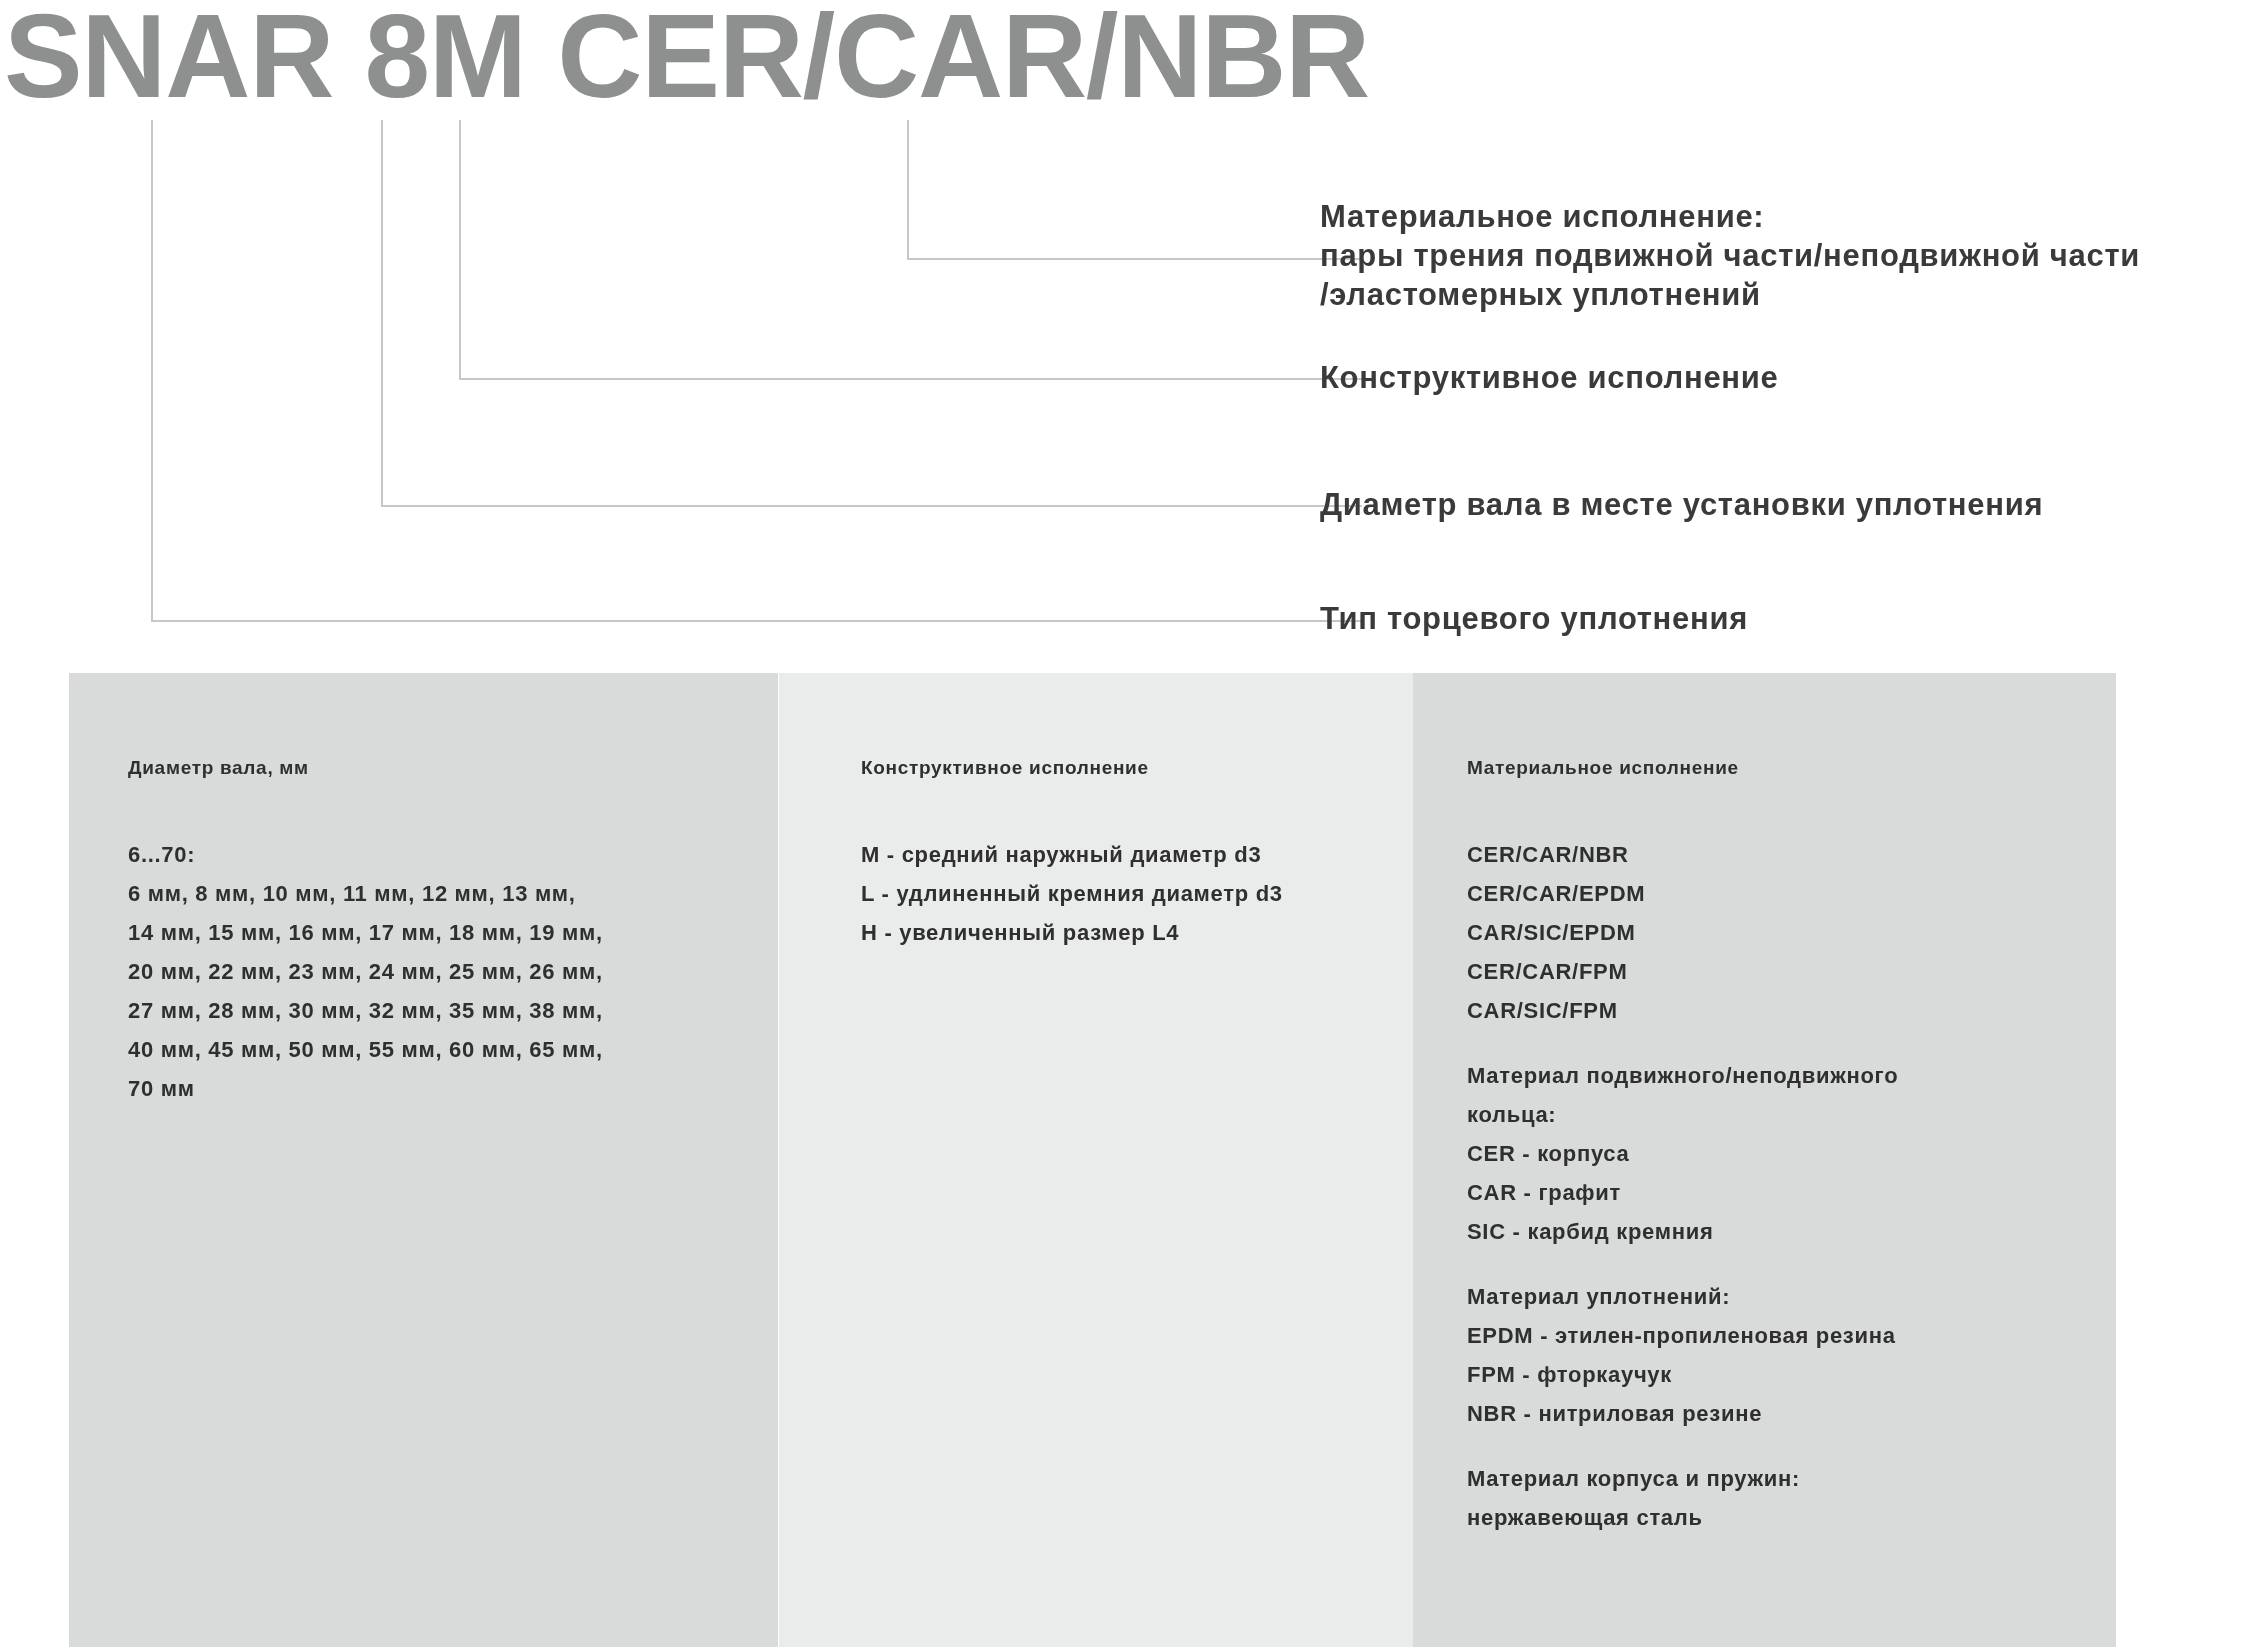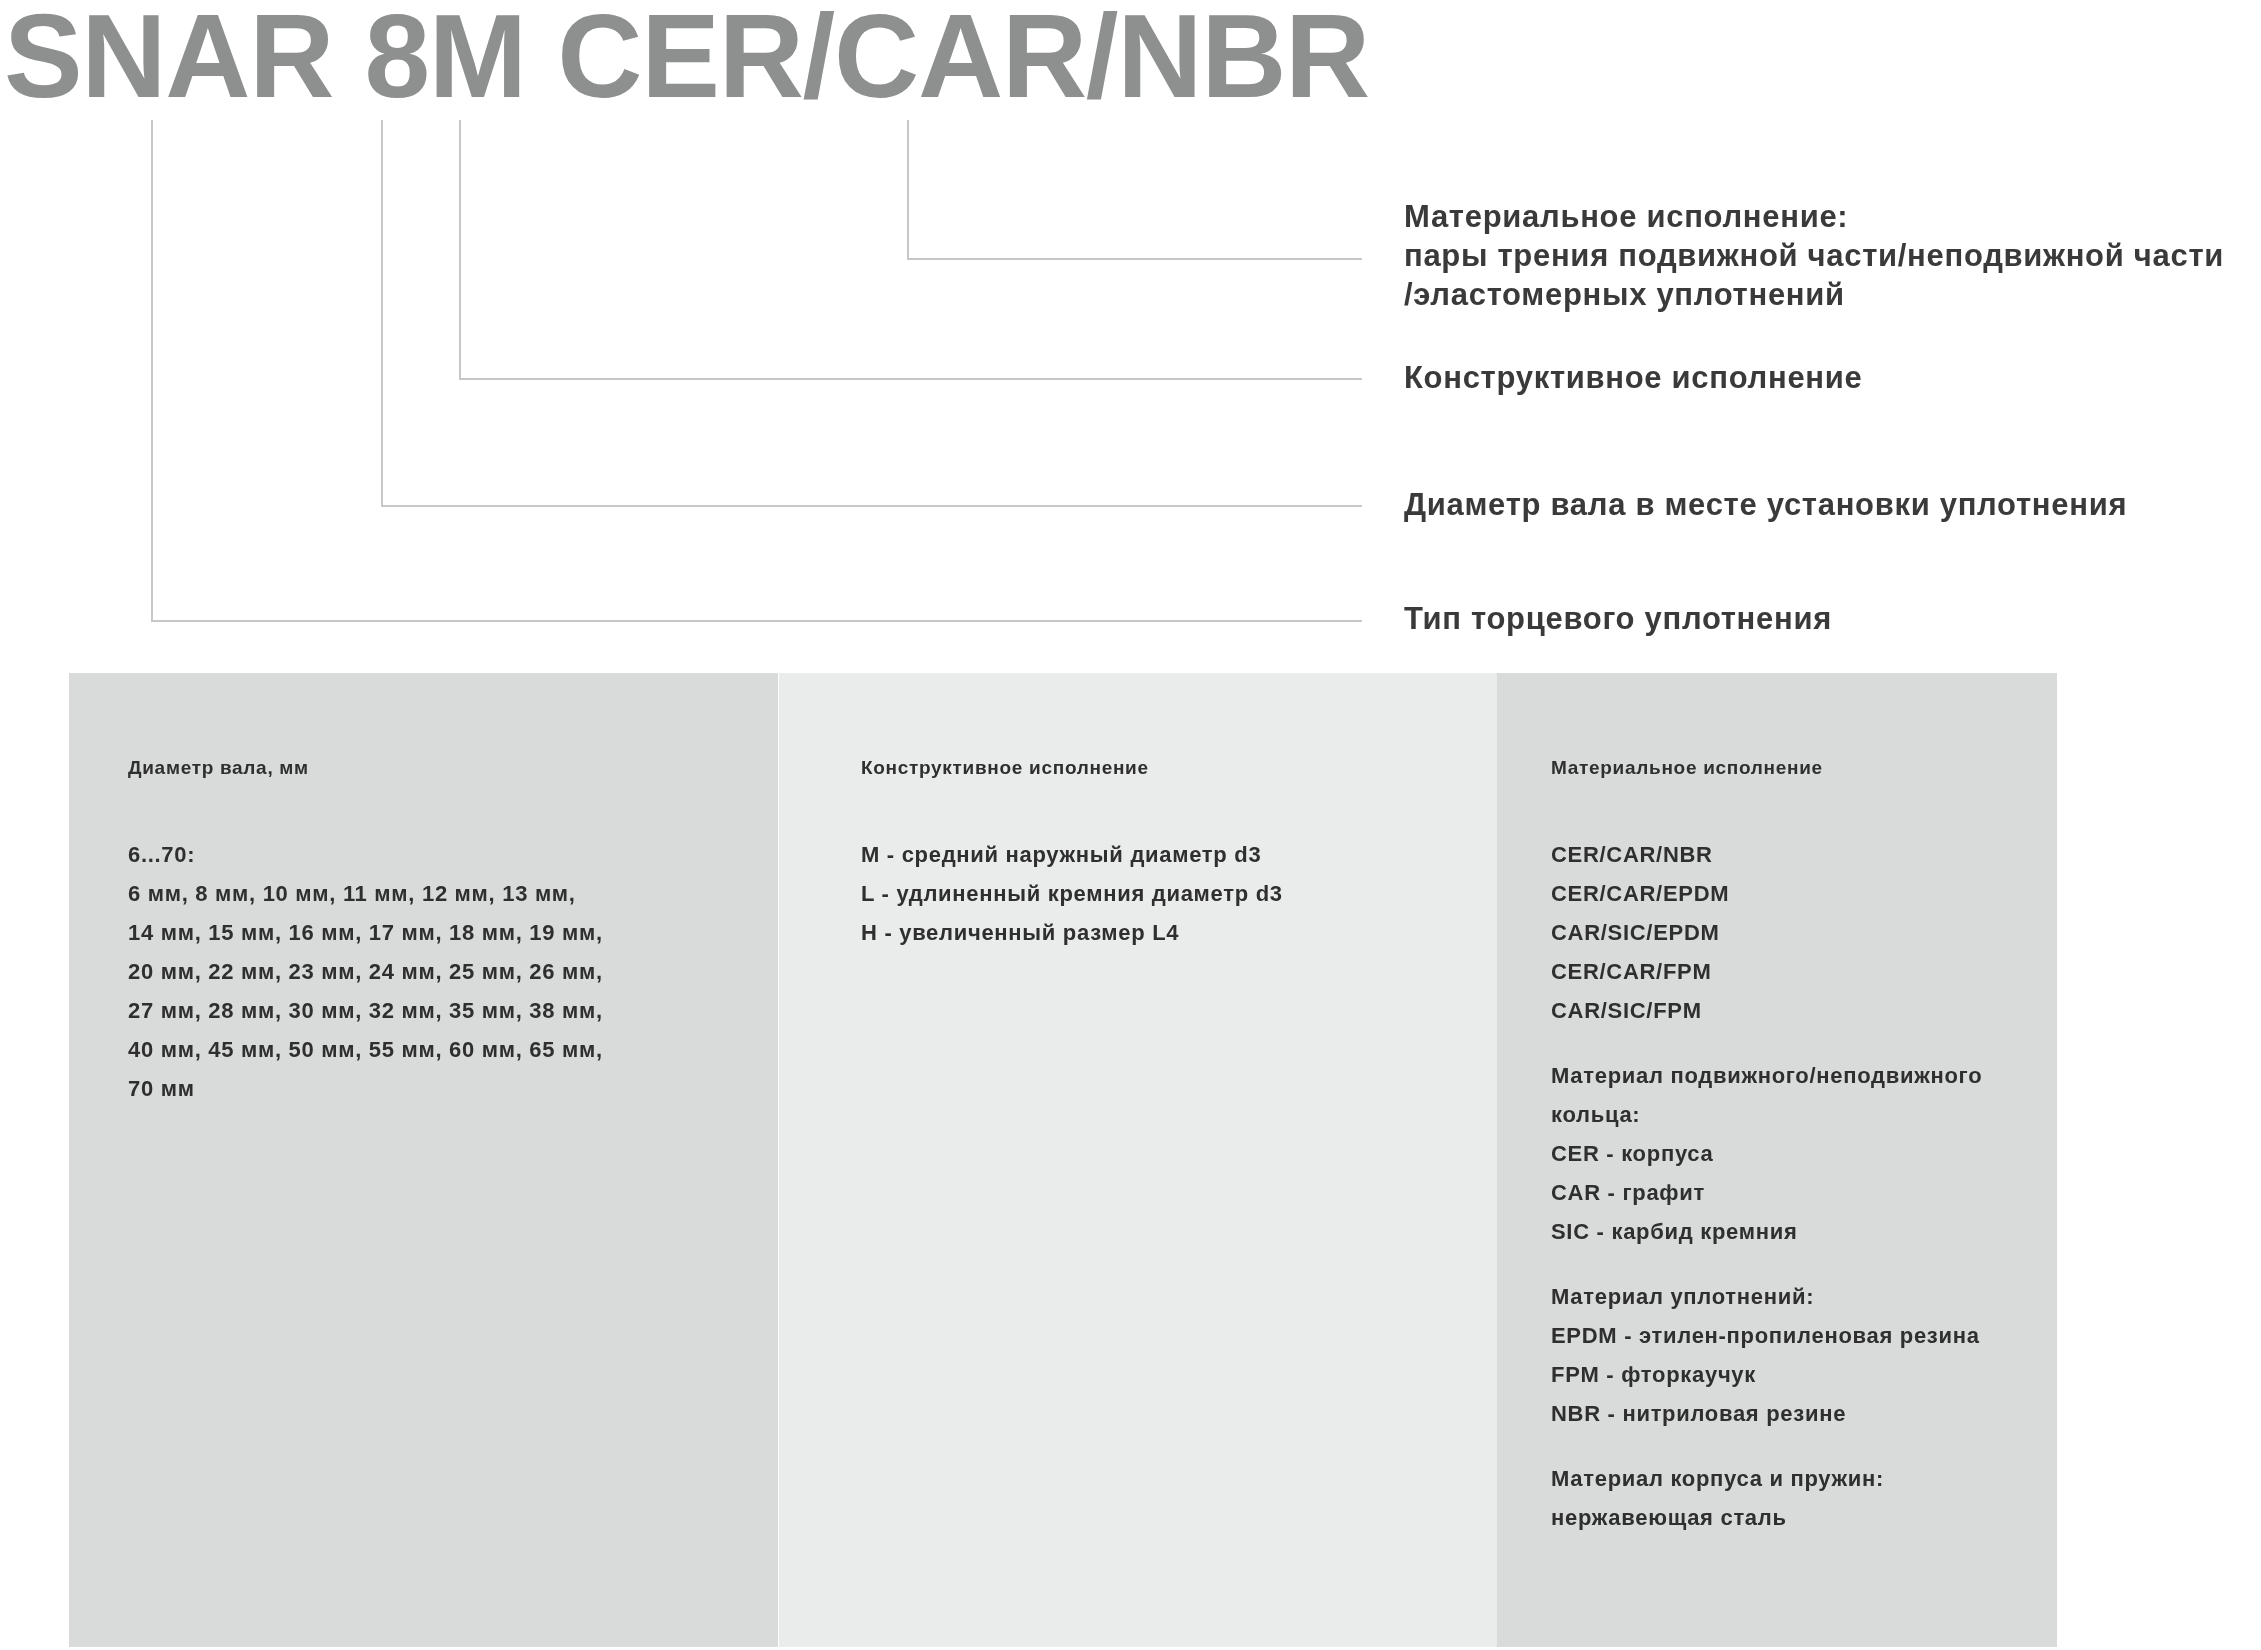--- a/index.html
+++ b/index.html
@@ -36,41 +36,41 @@
     border-left:2px solid var(--connector-color);
     border-bottom:2px solid var(--connector-color);
   }
   #conn-type         {left:151px; width:1209px;height:500px;}
   #conn-diameter     {left:381px; width:979px;height:385px;}
   #conn-construction {left:459px; width:901px;height:258px;}
   #conn-materials    {left:907px;width:453px; height:138px;}
   
   .callout-label{
     position:absolute;
-    left:1404px;
+    left:1320px;
     color:var(--label-text);
     font-size:31px;
     font-weight:bold;
     line-height:41px;
     letter-spacing:0.7px;
     white-space:nowrap;
   }
   #label-materials   {top:197px;}
   #label-construction{top:358px;}
   #label-diameter    {top:485px;}
   #label-type        {top:599px;}
   
   .panel{
     position:absolute;
     top:673px;height:974px;
     color:var(--panel-text);
   }
   #panel-diameter    {left:69px; width:709px;background:var(--panel-dark);}
   #panel-construction{left:779px;width:718px;background:var(--panel-light);}
-  #panel-materials   {left:1497px;width:560px;background:var(--panel-dark);}
+  #panel-materials   {left:1413px;width:703px;background:var(--panel-dark);}
   .panel-header{
     position:absolute;top:75px;
     font-size:19px;font-weight:bold;
     line-height:39px;letter-spacing:0.7px;
     white-space:nowrap;
   }
   .panel-body{
     position:absolute;top:162px;
     font-size:22px;font-weight:bold;
     letter-spacing:0.7px;

